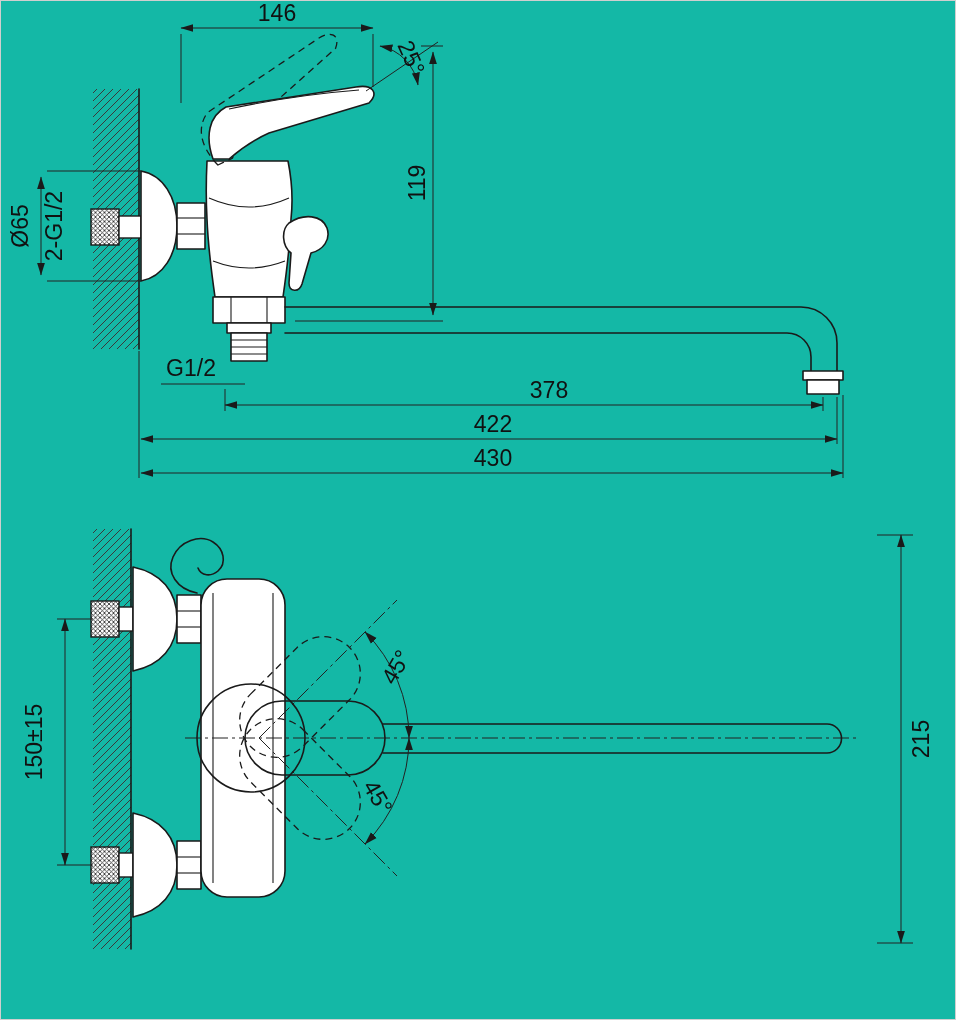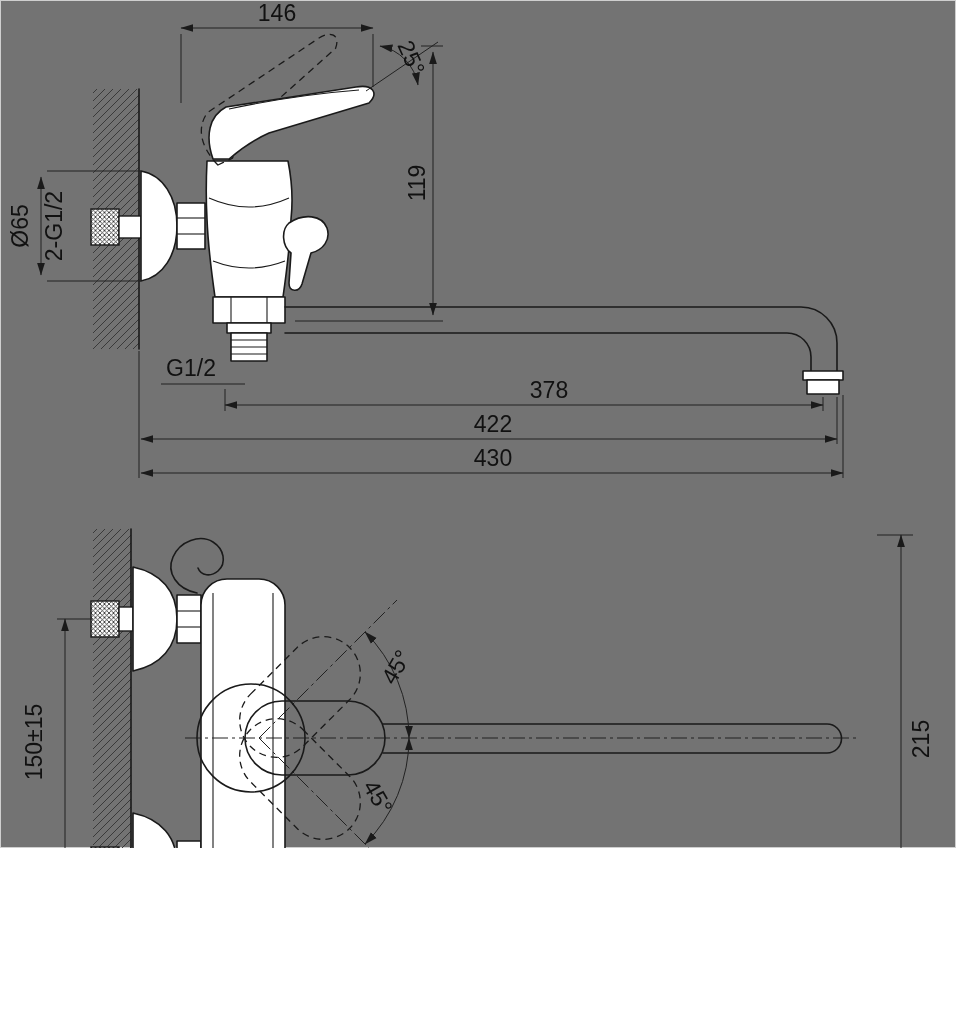--- a/index.html
+++ b/index.html
@@ -1,19 +1,19 @@
 <!DOCTYPE html>
 <html><head>
 <meta charset="utf-8">
 <style>
   html,body { margin:0; padding:0; background:#ffffff; }
   .frame {
     position:relative;
-    width:956px; height:848px;
-    background:#737373;
+    width:956px; height:1020px;
+    background:#14b8a6;
     border:1px solid #cfcfcf;
     box-sizing:border-box;
     font-family:"Liberation Sans", sans-serif;
   }
   svg { display:block; }
   svg text {
     font-family:"Liberation Sans", sans-serif;
     fill:#111111;
     font-size:23px;
   }

